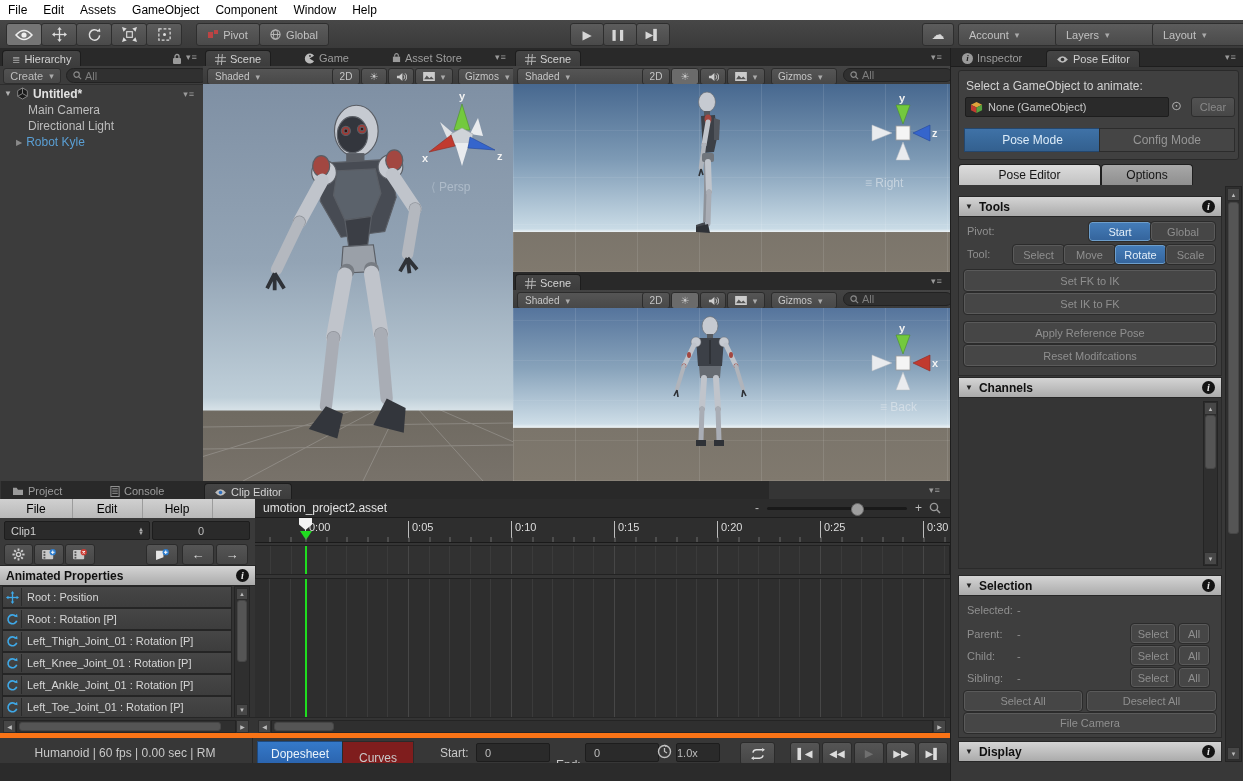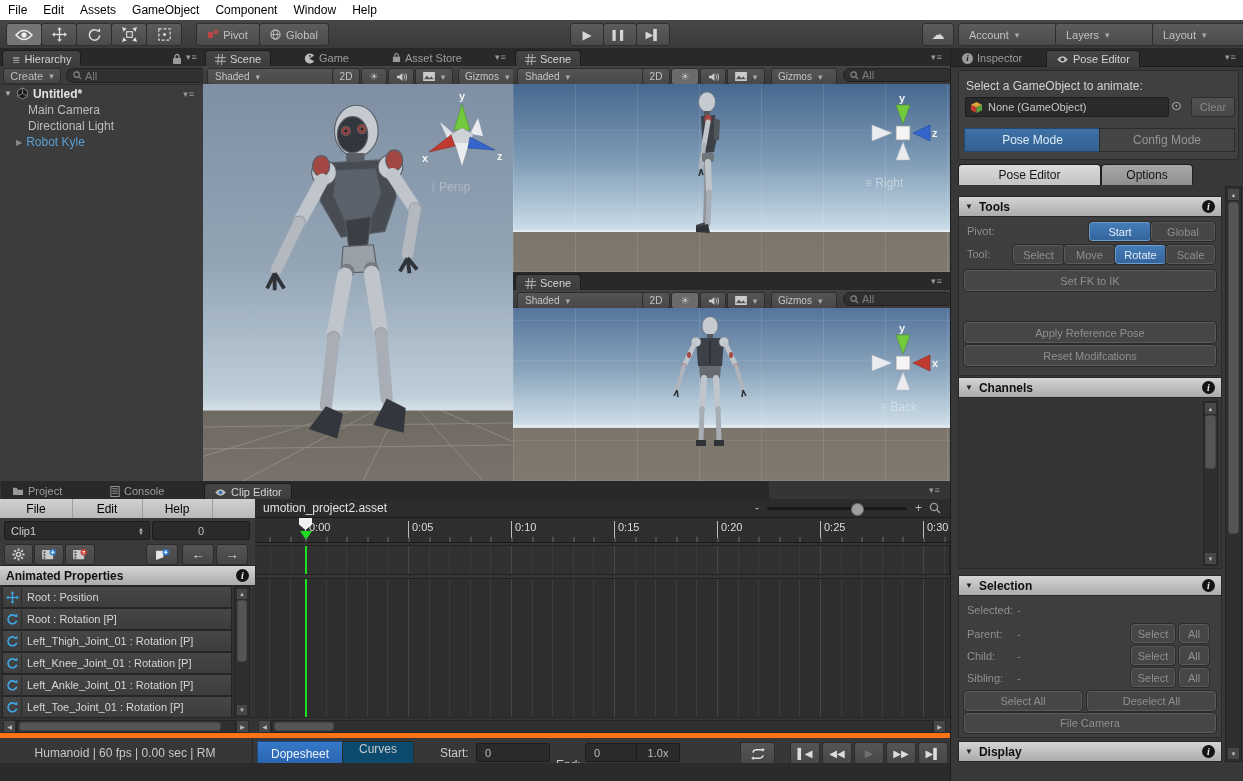--- a/index.html
+++ b/index.html
@@ -601,20 +601,23 @@
       </div>
     <div class="ubtn blue a" style="left:156px;top:28px;width:49px;height:17px">
         <span>Rotate</span>
       </div>
     <div class="ubtn a" style="left:207px;top:28px;width:47px;height:17px">
         <span>Scale</span>
       </div>
     <div class="ubtn a" style="left:5px;top:53px;width:250px;height:19px">
         <span>Set FK to IK</span>
       </div>
+    <div class="ubtn a" style="left:5px;top:76px;width:250px;height:19px">
+        <span>Set IK to FK</span>
+      </div>
     <div class="ubtn a" style="left:5px;top:105px;width:250px;height:19px">
         <span>Apply Reference Pose</span>
       </div>
     <div class="ubtn a" style="left:5px;top:128px;width:250px;height:19px">
         <span>Reset Modifcations</span>
       </div>
   </div>
 
   <div class="a hdr" style="left:958px;top:377px;width:250px">
     <span class="tri">▼</span>
@@ -904,37 +907,37 @@
     </div>
     <div class="sb-arrow" style="left:933px;top:2px;width:11px;height:11px">▶</div>
   </div>
 
   <div class="a" style="left:0;top:733px;width:950px;height:30px;background:#373737;border-top:5px solid #f97316">
     <div class="a bbar-lab" style="left:0;top:8px;width:250px;text-align:center">Humanoid | 60 fps | 0.00 sec | RM</div>
     <div class="a" style="left:252px;top:0;width:1px;height:30px;background:#262626"></div>
     <div class="a" style="left:257px;top:3px;width:84px;height:23px;background:linear-gradient(#3579c9,#2a63ad);display:flex;align-items:center;justify-content:center;color:#eaf3fb;font-size:12px;border:1px solid #1e4a80">
         <span>Dopesheet</span>
       </div>
-    <div class="a" style="left:342px;top:3px;width:70px;height:23px;background:#0c4a6e;display:flex;align-items:flex-start;justify-content:center;color:#c9c9c9;font-size:12px;border:1px solid #2a2a2a">
+    <div class="a" style="left:342px;top:3px;width:70px;height:23px;background:#7f1d1d;display:flex;align-items:flex-end;justify-content:center;color:#c9c9c9;font-size:12px;border:1px solid #2a2a2a">
         <span>Curves</span>
       </div>
     <span class="a bbar-lab" style="left:440px;top:8px">Start:</span>
     <div class="field a" style="left:476px;top:5px;width:64px;height:17px;padding-left:8px">
         <span>0</span>
       </div>
     <span class="a bbar-lab" style="left:556px;top:20px">End:</span>
     <div class="field a" style="left:585px;top:5px;width:64px;height:17px;padding-left:8px">
         <span>0</span>
       </div>
     <svg class="a" style="left:657px;top:6px" width="15" height="15" viewBox="0 0 15 15">
         <circle cx="7.5" cy="7.5" r="6" fill="none" stroke="#c0c0c0" stroke-width="1.4"></circle>
         <path d="M7.5 4v3.5L10 9" fill="none" stroke="#c0c0c0" stroke-width="1.3"></path>
         <path d="M7.5 0.5l2.5 1-1.8 1.8z" fill="#c0c0c0"></path>
       </svg>
-    <div class="field a" style="left:636px;top:5px;width:42px;height:17px;justify-content:center">
+    <div class="field a" style="left:676px;top:5px;width:42px;height:17px;justify-content:flex-start">
         <span>1.0x</span>
       </div>
     <div class="clipbtn" style="left:740px;top:4px;width:33px;height:21px">
       <svg width="16" height="12" viewBox="0 0 17 13">
           <path d="M3 5 a4 4 0 0 1 4-3h6" fill="none" stroke="#e2e2e2" stroke-width="1.6"></path>
           <path d="M13 0l3 2-3 2z" fill="#e2e2e2"></path>
           <path d="M14 8a4 4 0 0 1-4 3H4" fill="none" stroke="#e2e2e2" stroke-width="1.6"></path>
           <path d="M4 9l-3 2 3 2z" fill="#e2e2e2"></path>
         </svg>
     </div>

